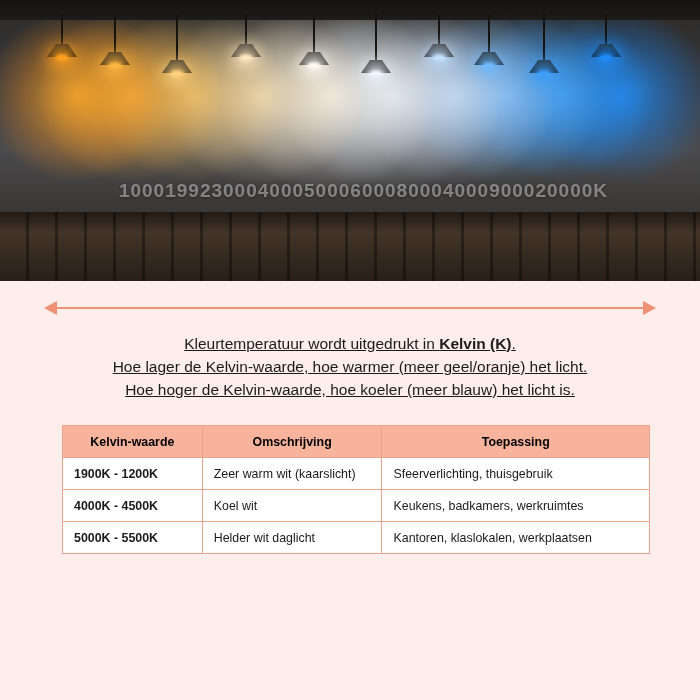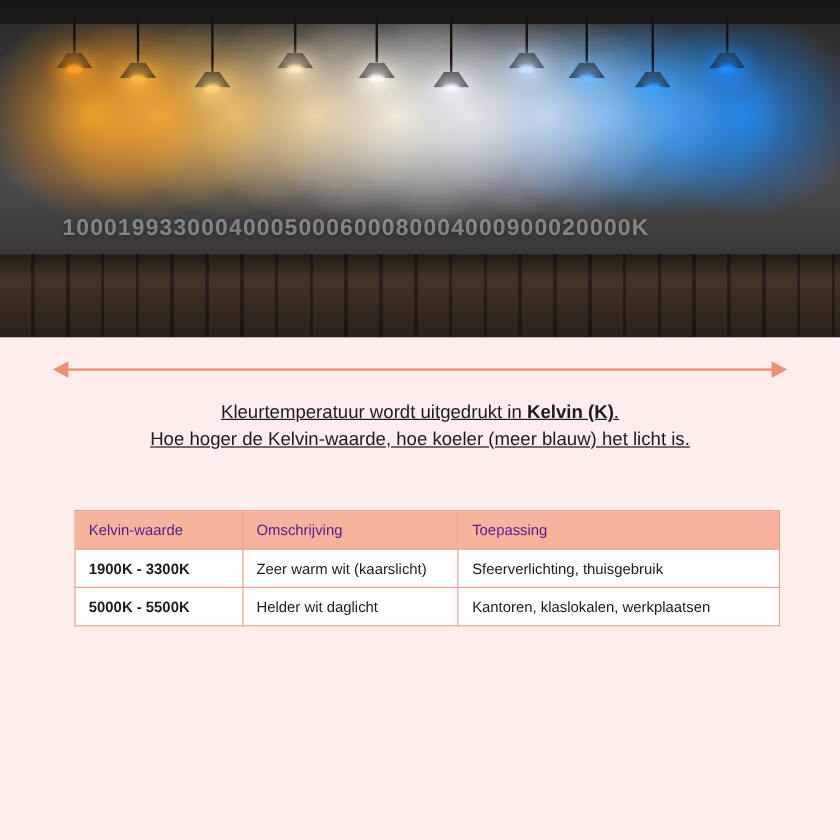--- a/index.html
+++ b/index.html
@@ -93,21 +93,21 @@
       linear-gradient(90deg,
         #6d4a22 0%, #7a5526 14%, #6a5536 28%,
         #4e4845 46%, #3c4450 60%, #32435a 76%, #27405e 100%);
   }
   .kelvin-scale {
     position: absolute;
     left: 0;
     top: 180px;
     width: 660px;
     display: flex;
-    justify-content: flex-start;
+    justify-content: flex-end;
     padding: 0 52px;
     box-sizing: border-box;
     font-family: "Liberation Sans", sans-serif;
     font-size: 19px;
     font-weight: 700;
     letter-spacing: 1px;
     color: rgba(255,255,255,0.55);
     text-shadow: 0 1px 3px rgba(0,0,0,0.55);
   }
   .kelvin-scale span { opacity: 0.72; }
@@ -174,23 +174,24 @@
   }
   th, td {
     border: 1px solid #e9a38c;
     padding: 7px 11px;
     text-align: left;
     height: 17px;
     vertical-align: middle;
   }
   thead th {
     background: #f7b39c;
-    font-weight: 400;
+    font-weight: 700;
     font-size: 12.4px;
-    color: #4c1d95;
+    color: #000000;
+    text-align: center;
   }
   tbody td:first-child { font-weight: 700; }
   col.c1 { width: 140px; }
   col.c2 { width: 180px; }
   col.c3 { width: 268px; }
 
   
   .logo {
     position: absolute;
     left: 0;
@@ -260,62 +261,68 @@
         </div>
         <div class="lamp" style="left: 586px;">
           <div class="cord" style="height: 30px;"></div>
           <div class="shade" style="top: 44px;"></div>
           <div class="bulb" style="top: 54px; background: rgb(30, 140, 250); box-shadow: rgb(30, 140, 250) 0px 0px 16px 7px;"></div>
         </div>
       </div>
     <div class="hero-floor"></div>
     <div class="kelvin-scale" id="kelvin-scale">
         <span>1000</span>
-        <span>1993</span>
+        <span>1992</span>
         <span>3000</span>
         <span>4000</span>
         <span>5000</span>
         <span>6000</span>
         <span>8000</span>
         <span>4000</span>
         <span>9000</span>
         <span>20000K</span>
       </div>
   </div>
 
   <div class="arrow-wrap">
     <div class="arrow-head left"></div>
     <div class="arrow-line"></div>
     <div class="arrow-head right"></div>
   </div>
 
   <div class="intro">
     <p><span>Kleurtemperatuur wordt uitgedrukt in </span><b>Kelvin (K)</b><span>.</span></p>
+    <p>Hoe lager de Kelvin-waarde, hoe warmer (meer geel/oranje) het licht.</p>
     <p>Hoe hoger de Kelvin-waarde, hoe koeler (meer blauw) het licht is.</p>
   </div>
 
   <div class="table-wrap">
     <table>
       <colgroup>
           <col class="c1">
           <col class="c2">
           <col class="c3">
         </colgroup>
       <thead>
         <tr id="table-head-row">
             <th>Kelvin-waarde</th>
             <th>Omschrijving</th>
             <th>Toepassing</th>
           </tr>
       </thead>
       <tbody id="table-body">
           <tr>
-            <td>1900K - 3300K</td>
+            <td>1900K - 1200K</td>
             <td>Zeer warm wit (kaarslicht)</td>
             <td>Sfeerverlichting, thuisgebruik</td>
+          </tr>
+          <tr>
+            <td>4000K - 4500K</td>
+            <td>Koel wit</td>
+            <td>Keukens, badkamers, werkruimtes</td>
           </tr>
           <tr>
             <td>5000K - 5500K</td>
             <td>Helder wit daglicht</td>
             <td>Kantoren, klaslokalen, werkplaatsen</td>
           </tr>
         </tbody>
     </table>
   </div>
 

